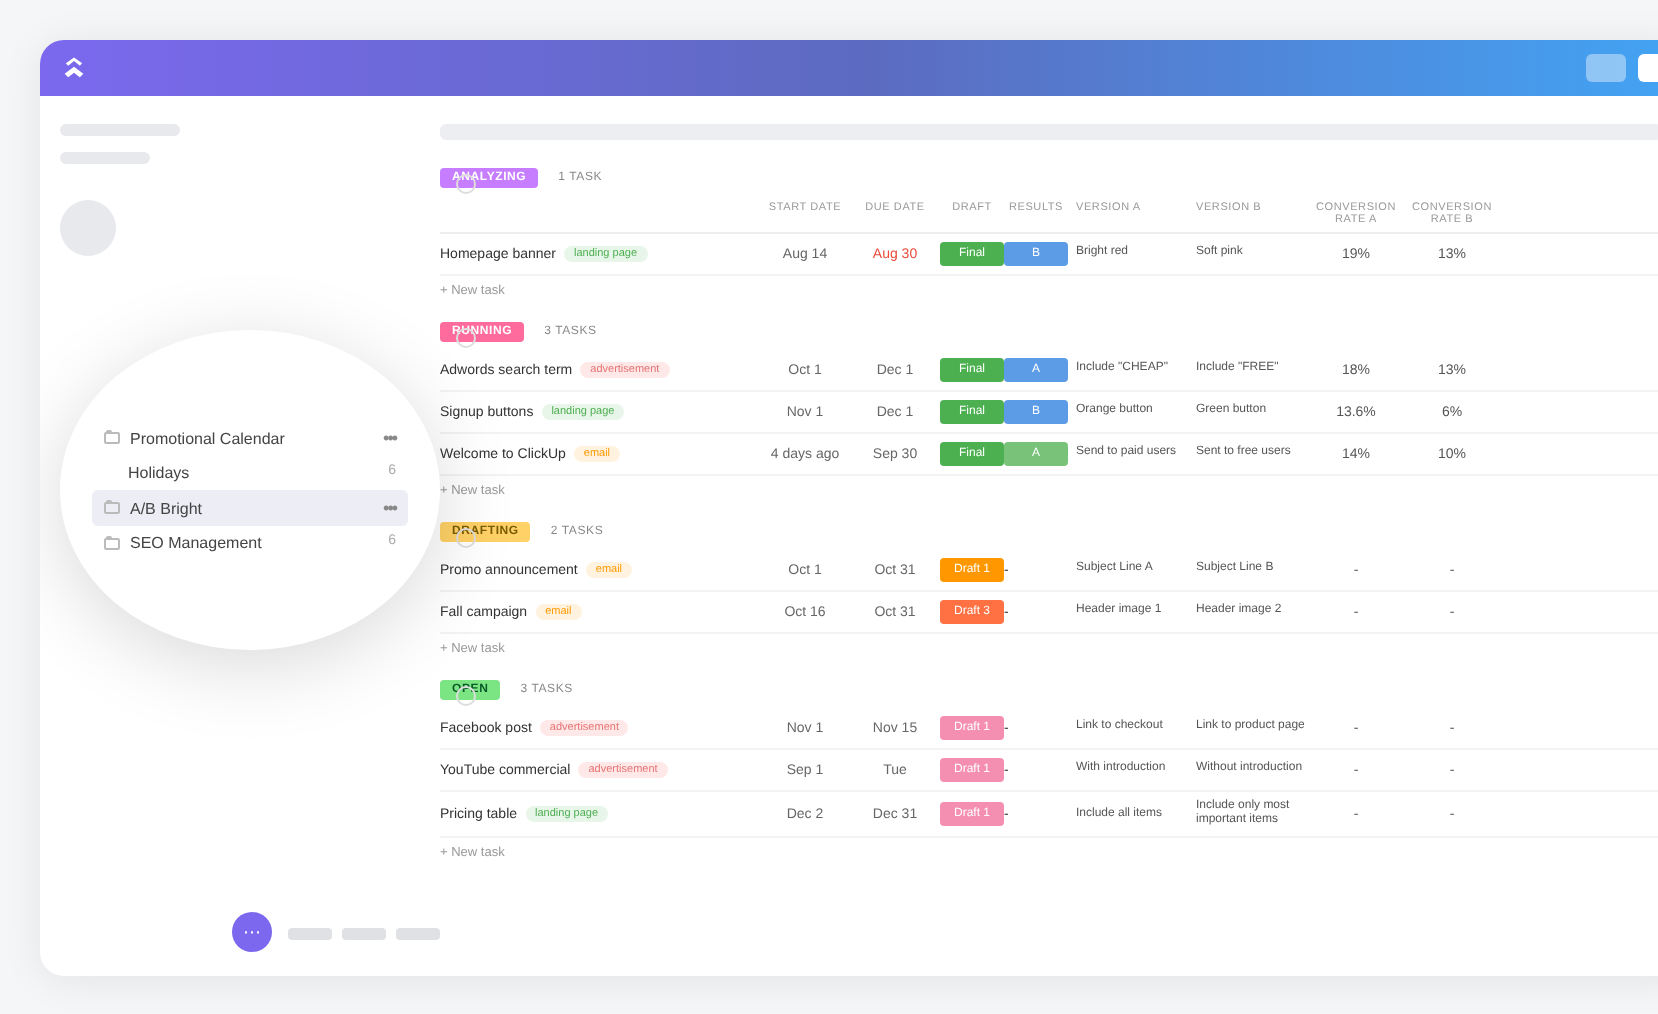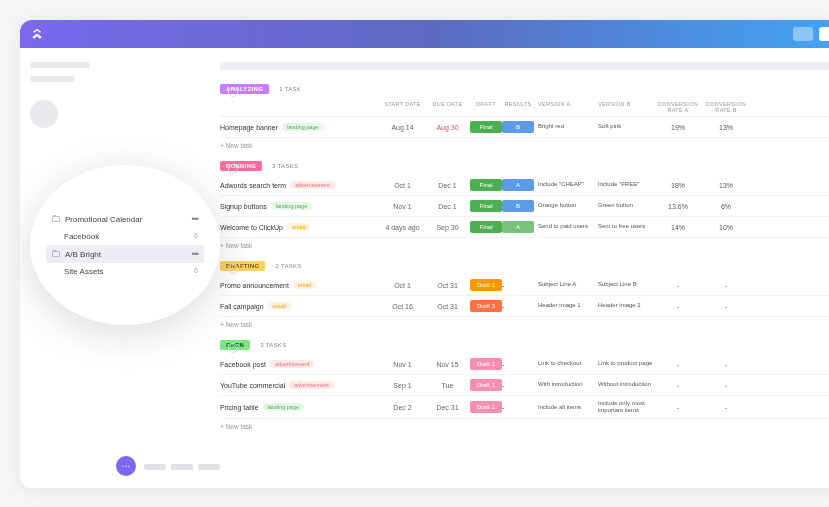--- a/index.html
+++ b/index.html
@@ -267,34 +267,35 @@
     <div id="pv-host">
         <div class="pv-item">
           <div class="pv-left">
             <span class="pv-folder"></span>
             <span>Promotional Calendar</span>
           </div>
           <span class="pv-more">•••</span>
         </div>
         <div class="pv-item pv-sub">
           <div class="pv-left">
-            <span>Facebook</span>
+            <span>Holidays</span>
           </div>
           <span class="pv-count">6</span>
         </div>
         <div class="pv-item active">
           <div class="pv-left">
             <span class="pv-folder"></span>
             <span>A/B Bright</span>
           </div>
           <span class="pv-more">•••</span>
         </div>
-        <div class="pv-item pv-sub">
+        <div class="pv-item">
           <div class="pv-left">
-            <span>Site Assets</span>
+            <span class="pv-folder"></span>
+            <span>SEO Management</span>
           </div>
           <span class="pv-count">6</span>
         </div>
       </div>
   </div>
 
   <div class="chat-bubble">⋯</div>
   <div class="bottom-skel">
       <div></div>
       <div></div>

